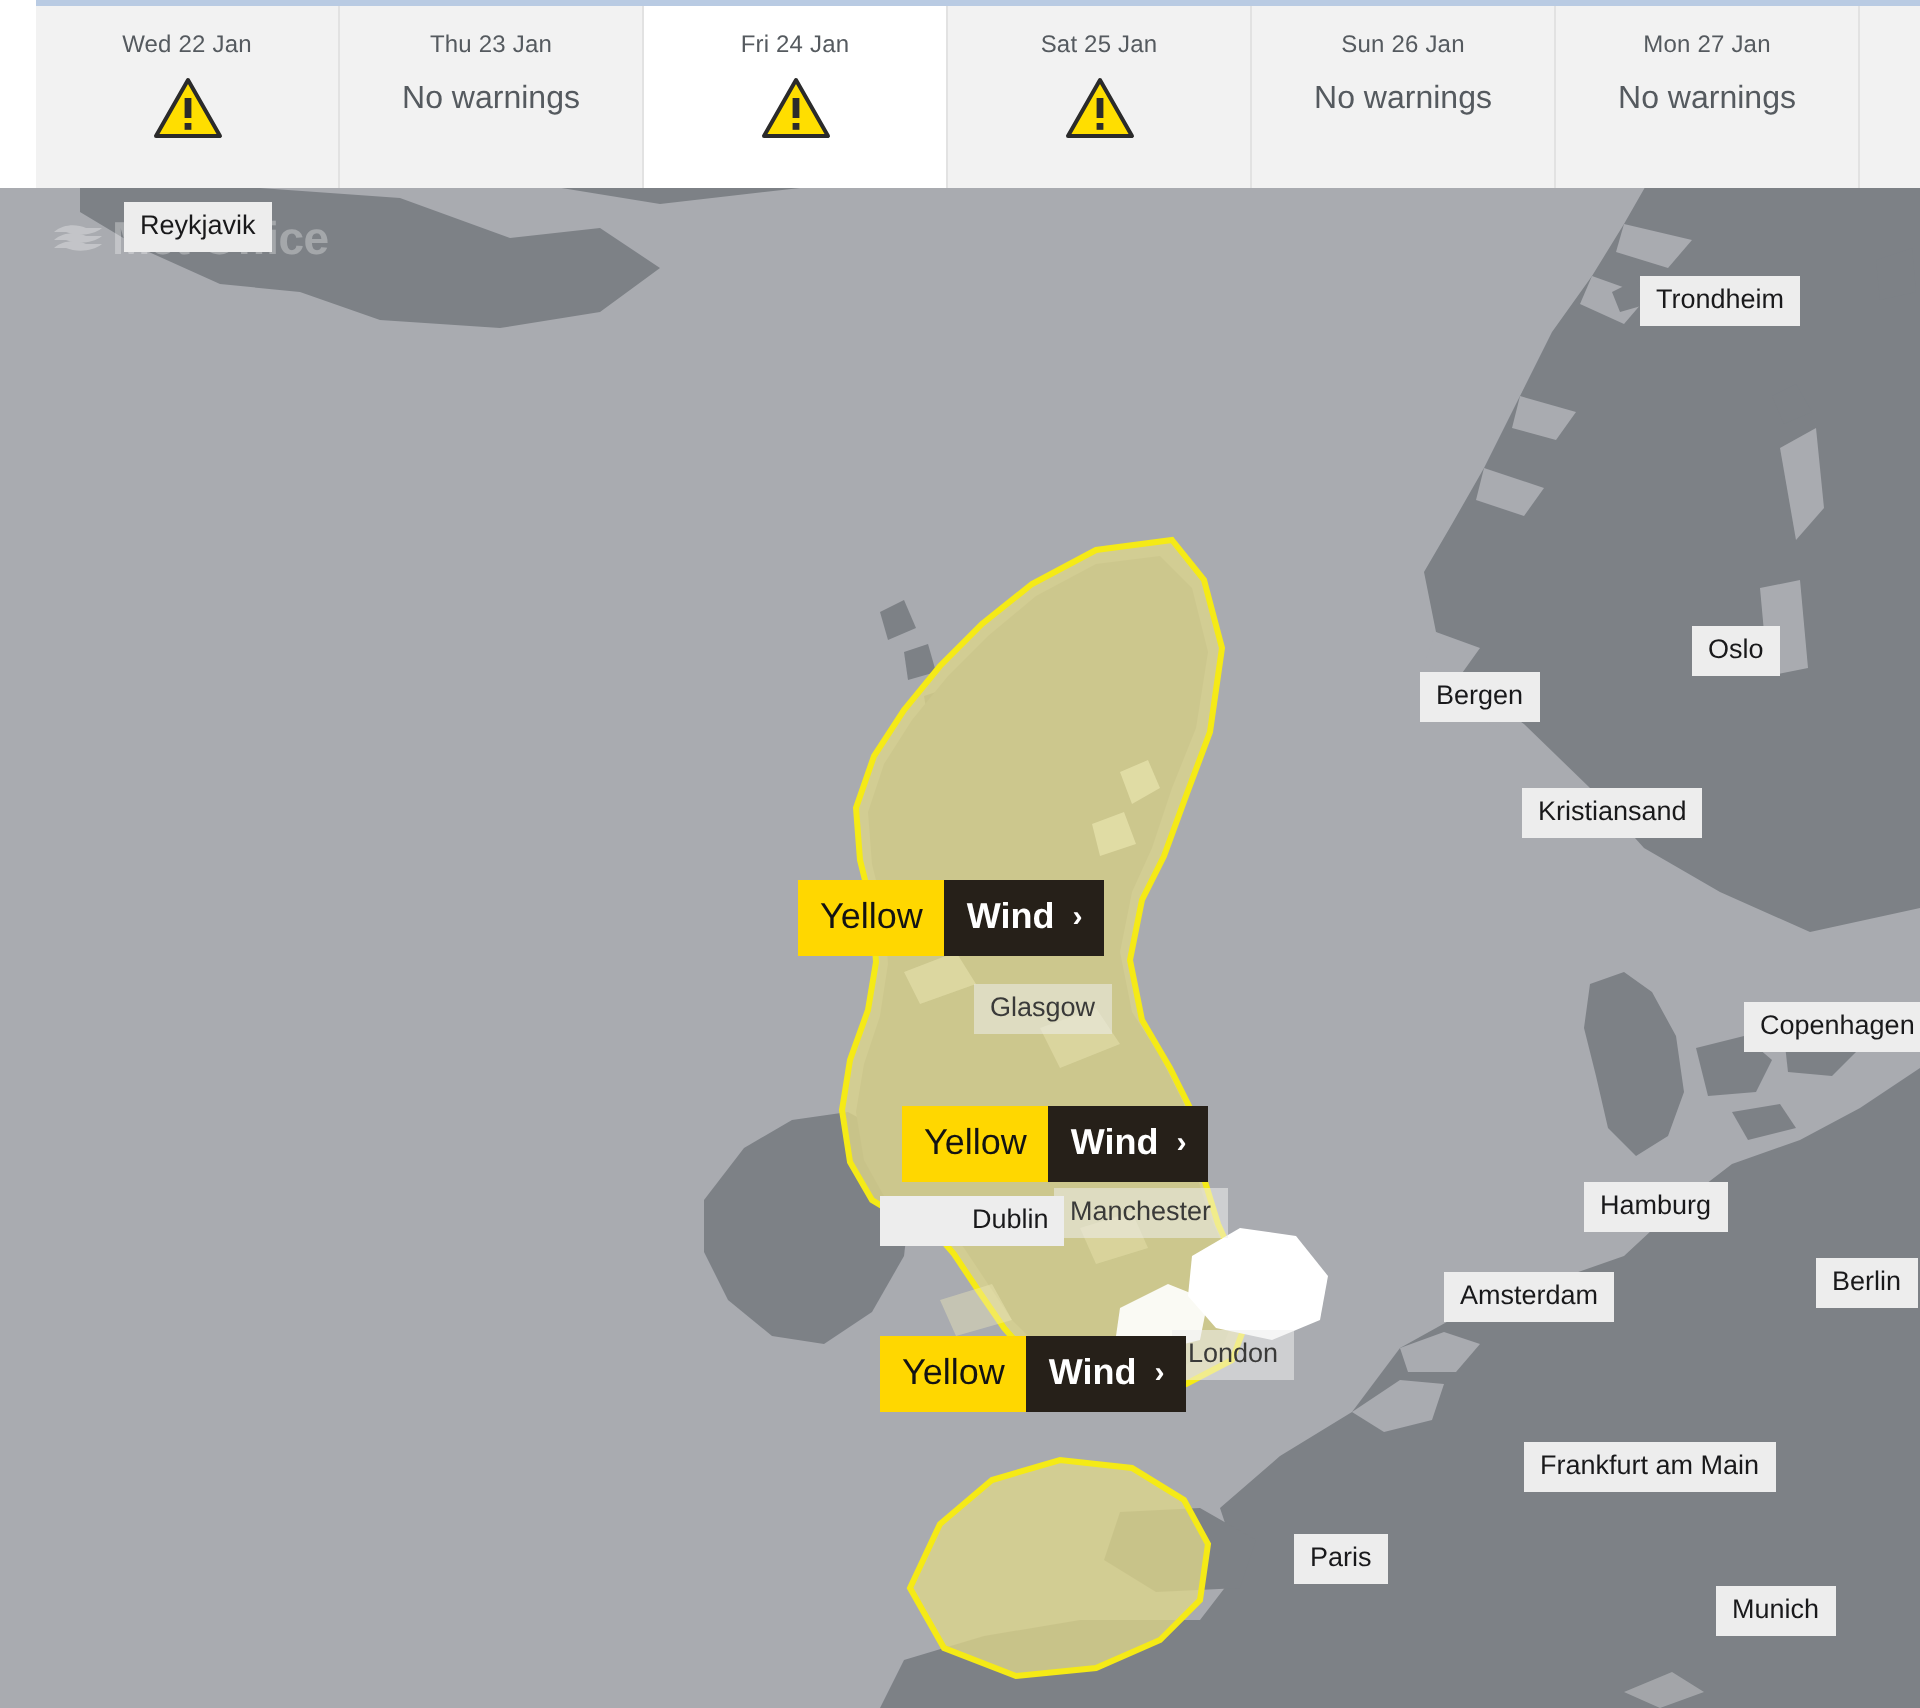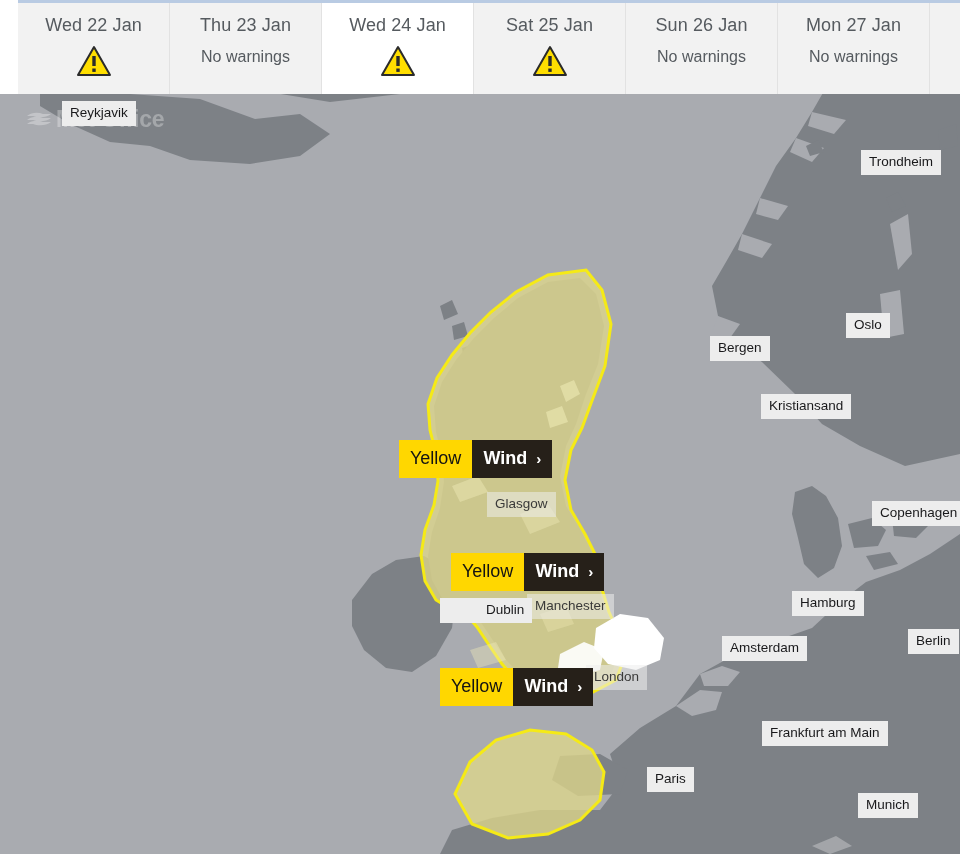--- a/index.html
+++ b/index.html
@@ -34,21 +34,21 @@
     flex: 0 0 152px;
     background: #f2f2f2;
     border-right: 1px solid #e2e2e2;
     display: flex; flex-direction: column;
     align-items: center;
     padding-top: 12px;
     cursor: pointer;
   }
   .day-tab.selected { background: #ffffff; }
   .day-tab .day-label {
-    font-size: 18px;
+    font-size: 12px;
     color: #555a5f;
     letter-spacing: .1px;
     white-space: nowrap;
   }
   .day-tab .day-status {
     margin-top: 12px;
     font-size: 16px;
     color: #555a5f;
     white-space: nowrap;
   }
@@ -131,21 +131,21 @@
   <rect x="16.3" y="11" width="3.4" height="10" fill="#2b2b2b"></rect>
   <rect x="16.3" y="23.5" width="3.4" height="3.4" fill="#2b2b2b"></rect>
 </svg>
         </div>
       </div>
       <div class="day-tab">
         <div class="day-label">Thu 23 Jan</div>
         <div class="day-status">No warnings</div>
       </div>
       <div class="day-tab selected">
-        <div class="day-label">Wed 24 Jan</div>
+        <div class="day-label">Fri 24 Jan</div>
         <div class="warn-tri">
           <svg width="36" height="32" viewBox="0 0 36 32">
   <path d="M18,2 L34,30 L2,30 Z" fill="#ffde00" stroke="#2b2b2b" stroke-width="2" stroke-linejoin="round"></path>
   <rect x="16.3" y="11" width="3.4" height="10" fill="#2b2b2b"></rect>
   <rect x="16.3" y="23.5" width="3.4" height="3.4" fill="#2b2b2b"></rect>
 </svg>
         </div>
       </div>
       <div class="day-tab">
         <div class="day-label">Sat 25 Jan</div>
@@ -261,21 +261,21 @@
       <svg class="wm-waves" viewBox="0 0 26 16">
         <path d="M1,4 C6,0 12,0 17,2 L25,2 C20,6 12,6 7,4 Z" fill="#ffffff"></path>
         <path d="M1,8 C6,4 12,4 17,6 L25,6 C20,10 12,10 7,8 Z" fill="#ffffff"></path>
         <path d="M1,12 C6,8 12,8 17,10 L25,10 C20,14 12,14 7,12 Z" fill="#ffffff"></path>
       </svg>
       <span class="wm-text">Met Office</span>
     </div>
 
     <div id="cities">
         <div class="city" style="left: 62px; top: 7px;">Reykjavik</div>
-        <div class="city" style="left: 861px; top: 44px; margin-top: 12px;">Trondheim</div>
+        <div class="city" style="left: 820px; top: 44px;">Trondheim</div>
         <div class="city" style="left: 710px; top: 196px; margin-top: 46px;">Bergen</div>
         <div class="city" style="left: 846px; top: 219px;">Oslo</div>
         <div class="city" style="left: 761px; top: 300px;">Kristiansand</div>
         <div class="city faint" style="left: 487px; top: 398px;">Glasgow</div>
         <div class="city" style="left: 872px; top: 407px;">Copenhagen</div>
         <div class="city" style="left: 792px; top: 497px;">Hamburg</div>
         <div class="city faint" style="left: 527px; top: 500px;">Manchester</div>
         <div class="city" style="left: 440px; top: 504px; padding-left: 46px;">Dublin</div>
         <div class="city" style="left: 908px; top: 535px;">Berlin</div>
         <div class="city" style="left: 690px; top: 542px; margin-left: 32px;">Amsterdam</div>

